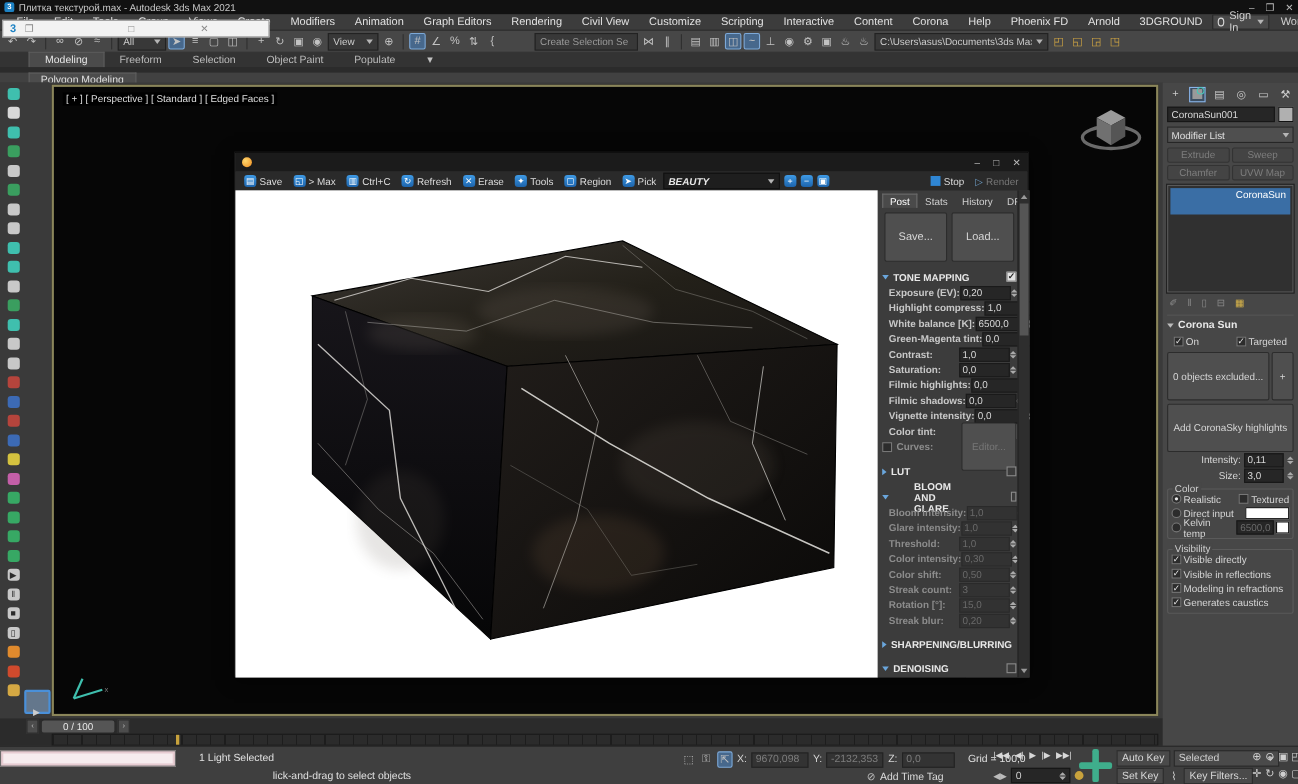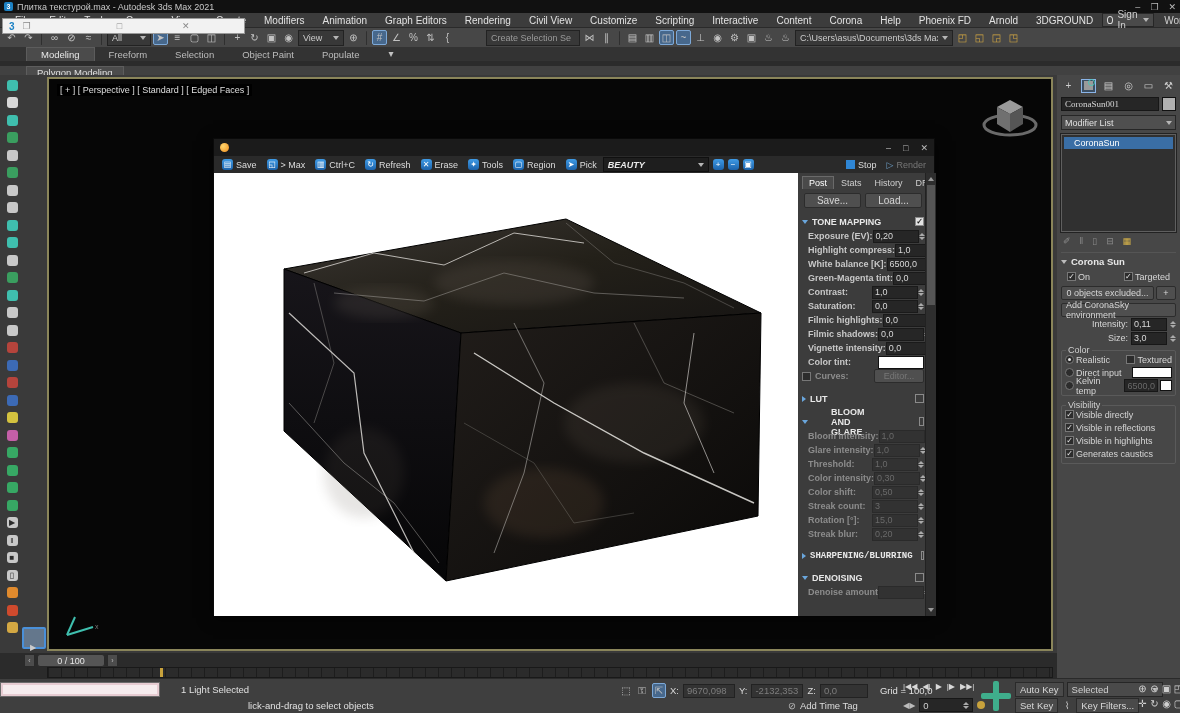--- a/index.html
+++ b/index.html
@@ -49,39 +49,39 @@
   #viewcube{right:10px;top:8px;}
   #axistripod{left:10px;bottom:8px;}
 
   
   #cmdpanel{left:1057px;top:75px;width:123px;height:603px;background:#474747;box-sizing:border-box;padding:3px 4px;font-size:9px;}
   #cmdtabs{display:flex;justify-content:space-between;align-items:center;height:15px;margin-bottom:4px;color:#ccc;font-size:10px;}
   .cmdtab{width:15px;height:14px;display:flex;align-items:center;justify-content:center;}
   .cmdtab.sel{border:1px solid #8ab4e8;background:#3c4f63;box-sizing:border-box;}
   .modglyph{width:9px;height:9px;background:#9a9a9a;position:relative;}
   .modglyph:after{content:"";position:absolute;right:-2px;top:-2px;width:5px;height:5px;border:1.5px solid #49c6b8;border-radius:50%;}
-  .inp{background:#262626;border:1px solid #171717;color:#d8d8d8;height:12px;display:flex;align-items:center;padding:0 3px;font-family:Liberation Serif, serif;}
+  .inp{background:#262626;border:1px solid #171717;color:#d8d8d8;height:12px;display:flex;align-items:center;padding:0 3px;}
   #objname{width:94px;}
   #objcolor{width:12px;height:12px;background:#b0b0b0;border:1px solid #111;margin-left:3px;}
   #modlist{margin-top:4px;height:13px;display:flex;align-items:center;justify-content:space-between;background:#4f4f4f;border:1px solid #262626;padding:0 3px;color:#e0e0e0;}
   #modbtns{display:grid;grid-template-columns:1fr 1fr;gap:2px;margin-top:4px;}
   .gbtn{background:#444;border:1px solid #333;color:#7e7e7e;height:12px;display:flex;align-items:center;justify-content:center;border-radius:2px;}
   #stack{margin-top:4px;height:92px;background:#303030;border:1px solid #5f5f5f;outline:1px solid #222;padding:2px;}
-  #stackitem{height:12px;background:#3a6ea5;color:#fff;display:flex;align-items:center;gap:4px;padding:0 4px 0 10px;}
+  #stackitem{height:12px;background:#3a6ea5;color:#fff;display:flex;align-items:center;gap:4px;padding:0 4px 12px 10px;justify-content:flex-end;}
   #stacktools{display:flex;gap:9px;margin:4px 2px;color:#8a8a8a;font-size:9px;align-items:center;}
   #stacktools .hot{color:#d8b44a;}
   .rollhead{display:flex;align-items:center;gap:4px;margin-top:6px;border-top:1px solid #555;padding-top:3px;color:#e8e8e8;font-weight:bold;font-size:9.5px;}
   .tri-d{width:0;height:0;border-left:3px solid transparent;border-right:3px solid transparent;border-top:4px solid #bbb;}
   .cbrow{display:flex;align-items:center;gap:2px;height:13px;color:#d6d6d6;}
   .cb{width:9px;height:9px;background:#2c2c2c;border:1px solid #777;box-sizing:border-box;flex:0 0 auto;display:flex;align-items:center;justify-content:center;font-size:8px;color:transparent;}
   .checked .cb,.cb.checked{color:#e8e8e8;}
   .cb.checked:after,.checked .cb:after{content:"✓";}
   .radio{width:9px;height:9px;border-radius:50%;background:#2c2c2c;border:1px solid #777;box-sizing:border-box;flex:0 0 auto;position:relative;}
   .radio.sel:after{content:"";position:absolute;left:2px;top:2px;width:3px;height:3px;border-radius:50%;background:#e8e8e8;}
-  .pbtn{background:#4f4f4f;border:1px solid #2c2c2c;border-radius:2px;color:#d6d6d6;height:12px;display:flex;align-items:center;justify-content:center;padding:0 4px;}
+  .pbtn{background:#4f4f4f;border:1px solid #2c2c2c;border-radius:2px;color:#d6d6d6;height:12px;display:flex;align-items:center;justify-content:center;padding:15px 4px;}
   .group{border:1px solid #5a5a5a;border-radius:2px;margin-top:5px;padding:2px 3px 3px;position:relative;}
   .group .legend{position:absolute;top:-6px;left:4px;background:#474747;padding:0 2px;color:#d0d0d0;}
   .sprow{display:flex;align-items:center;justify-content:flex-end;gap:3px;height:14px;color:#d6d6d6;}
   .spval{background:#262626;border:1px solid #171717;color:#d8d8d8;height:11px;width:30px;display:flex;align-items:center;padding:0 2px;}
   .spin{display:flex;flex-direction:column;gap:1px;}
   .spin i{width:0;height:0;border-left:3px solid transparent;border-right:3px solid transparent;}
   .spin i.u{border-bottom:3px solid #aaa;}
   .spin i.d{border-top:3px solid #aaa;}
 
   
@@ -671,21 +671,21 @@
         </div>
         <div class="crow disabled">
           <span class="lbl">Streak blur:</span>
           <span class="val">0,20</span>
           <span class="spin">
             <i class="u"></i>
             <i class="d"></i>
           </span>
         </div>
 
-      <div class="sec" style="margin-top:7px;font-family:Liberation Mono, monospace;">
+      <div class="sec" style="margin-top:7px;">
         <span class="tri-c"></span>
         <span>SHARPENING/BLURRING</span>
         <span class="sp"></span>
         <span class="hcb"></span>
       </div>
       <div class="sec" style="margin-top:7px;">
         <span class="tri-e"></span>
         <span>DENOISING</span>
         <span class="sp"></span>
         <span class="hcb"></span>
@@ -718,20 +718,26 @@
     <span class="cmdtab">▭</span>
     <span class="cmdtab">⚒</span>
   </div>
   <div class="flex">
     <span class="inp" id="objname">CoronaSun001</span>
     <span id="objcolor"></span>
   </div>
   <div id="modlist">
     <span>Modifier List</span>
     <span class="caret"></span>
+  </div>
+  <div id="modbtns">
+    <span class="gbtn">Extrude</span>
+      <span class="gbtn">Sweep</span>
+      <span class="gbtn">Chamfer</span>
+      <span class="gbtn">UVW Map</span>
   </div>
   <div id="stack">
     <div id="stackitem">
       <span>CoronaSun</span>
     </div>
   </div>
   <div id="stacktools">
     <span>✐</span>
     <span>‖</span>
     <span>▯</span>
@@ -750,21 +756,21 @@
       </span>
     <span class="cbrow">
         <span class="cb checked"></span>
         <span>Targeted</span>
       </span>
   </div>
   <div class="flex" style="gap:2px;margin-top:3px;">
     <span class="pbtn" style="flex:1;">0 objects excluded...</span>
     <span class="pbtn" style="width:10px;">+</span>
   </div>
-  <div class="pbtn" style="margin-top:3px;">Add CoronaSky environment</div>
+  <div class="pbtn" style="margin-top:3px;">Add CoronaSky highlights</div>
   <div class="sprow">
     <span>Intensity:</span>
     <span class="spval">0,11</span>
     <span class="spin">
         <i class="u"></i>
         <i class="d"></i>
       </span>
   </div>
   <div class="sprow">
     <span>Size:</span>
@@ -803,21 +809,21 @@
     <div class="cbrow checked">
         <span class="cb checked"></span>
         <span>Visible directly</span>
       </div>
       <div class="cbrow checked">
         <span class="cb checked"></span>
         <span>Visible in reflections</span>
       </div>
       <div class="cbrow checked">
         <span class="cb checked"></span>
-        <span>Visible in highlights</span>
+        <span>Modeling in refractions</span>
       </div>
       <div class="cbrow checked">
         <span class="cb checked"></span>
         <span>Generates caustics</span>
       </div>
   </div>
 </div>
 
 <div class="abs" id="tslider">
   <span class="tarr">‹</span>

